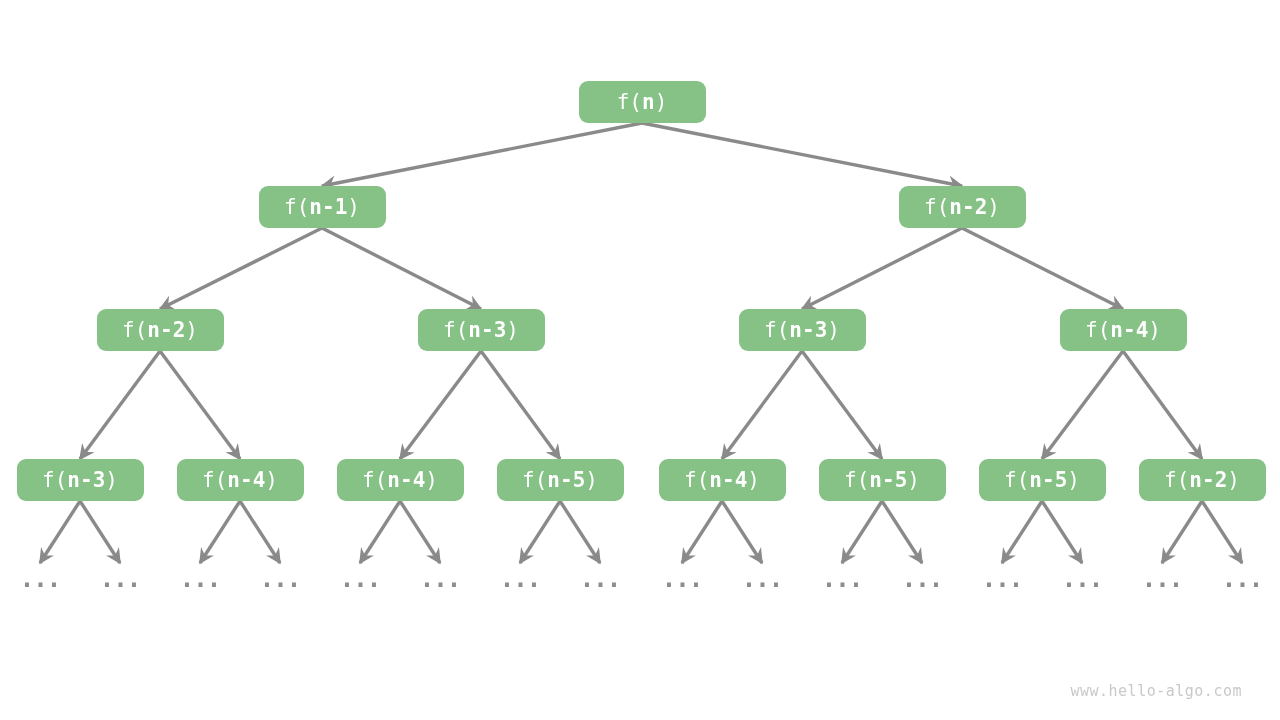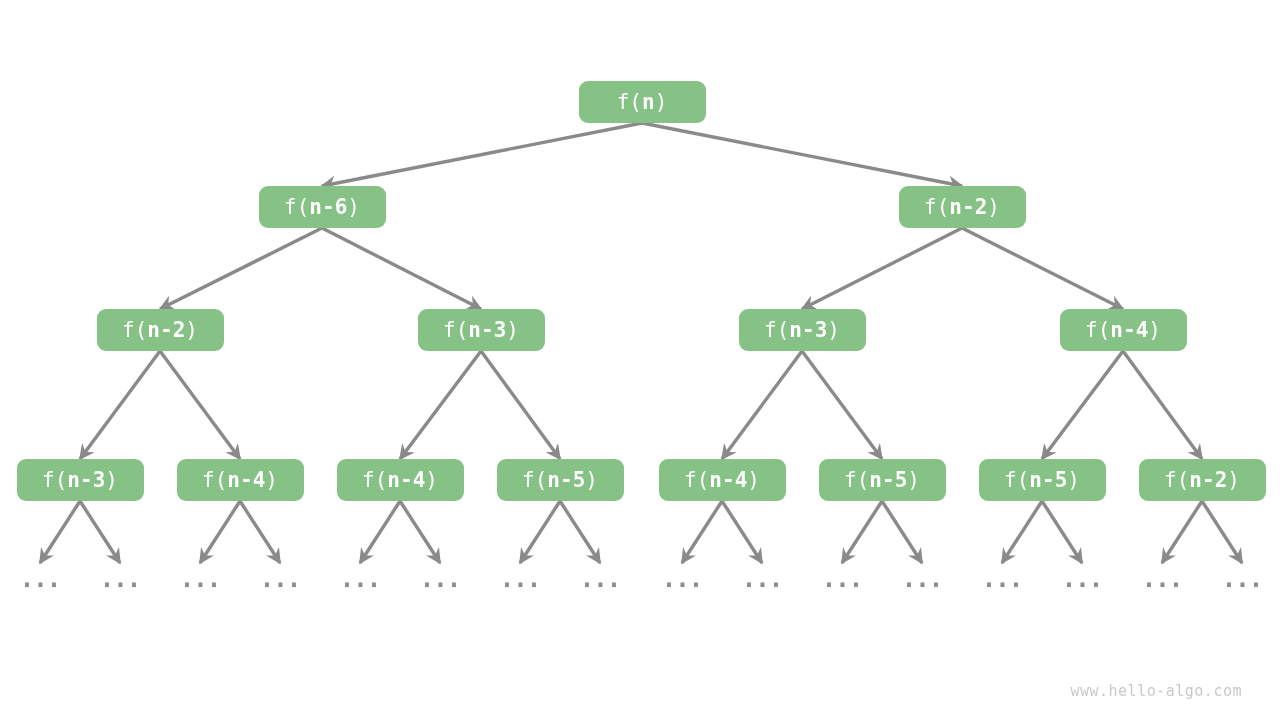--- a/index.html
+++ b/index.html
@@ -91,21 +91,21 @@
     <line x1="882" y1="501" x2="842" y2="563" stroke="#8A8A8A" stroke-width="3.4" marker-end="url(#arrowhead)"></line>
     <line x1="882" y1="501" x2="922" y2="563" stroke="#8A8A8A" stroke-width="3.4" marker-end="url(#arrowhead)"></line>
     <line x1="1042" y1="501" x2="1002" y2="563" stroke="#8A8A8A" stroke-width="3.4" marker-end="url(#arrowhead)"></line>
     <line x1="1042" y1="501" x2="1082" y2="563" stroke="#8A8A8A" stroke-width="3.4" marker-end="url(#arrowhead)"></line>
     <line x1="1202" y1="501" x2="1162" y2="563" stroke="#8A8A8A" stroke-width="3.4" marker-end="url(#arrowhead)"></line>
     <line x1="1202" y1="501" x2="1242" y2="563" stroke="#8A8A8A" stroke-width="3.4" marker-end="url(#arrowhead)"></line>
   </svg>
 
 <div id="nodes">
     <div class="node" style="left: 578.5px; top: 81px;"><span>f(</span><b>n</b><span>)</span></div>
-    <div class="node" style="left: 258.5px; top: 186px;"><span>f(</span><b>n-6</b><span>)</span></div>
+    <div class="node" style="left: 258.5px; top: 186px;"><span>f(</span><b>n-1</b><span>)</span></div>
     <div class="node" style="left: 898.5px; top: 186px;"><span>f(</span><b>n-2</b><span>)</span></div>
     <div class="node" style="left: 96.5px; top: 309px;"><span>f(</span><b>n-2</b><span>)</span></div>
     <div class="node" style="left: 417.5px; top: 309px;"><span>f(</span><b>n-3</b><span>)</span></div>
     <div class="node" style="left: 738.5px; top: 309px;"><span>f(</span><b>n-3</b><span>)</span></div>
     <div class="node" style="left: 1059.5px; top: 309px;"><span>f(</span><b>n-4</b><span>)</span></div>
     <div class="node" style="left: 16.5px; top: 459px;"><span>f(</span><b>n-3</b><span>)</span></div>
     <div class="node" style="left: 176.5px; top: 459px;"><span>f(</span><b>n-4</b><span>)</span></div>
     <div class="node" style="left: 336.5px; top: 459px;"><span>f(</span><b>n-4</b><span>)</span></div>
     <div class="node" style="left: 496.5px; top: 459px;"><span>f(</span><b>n-5</b><span>)</span></div>
     <div class="node" style="left: 658.5px; top: 459px;"><span>f(</span><b>n-4</b><span>)</span></div>

